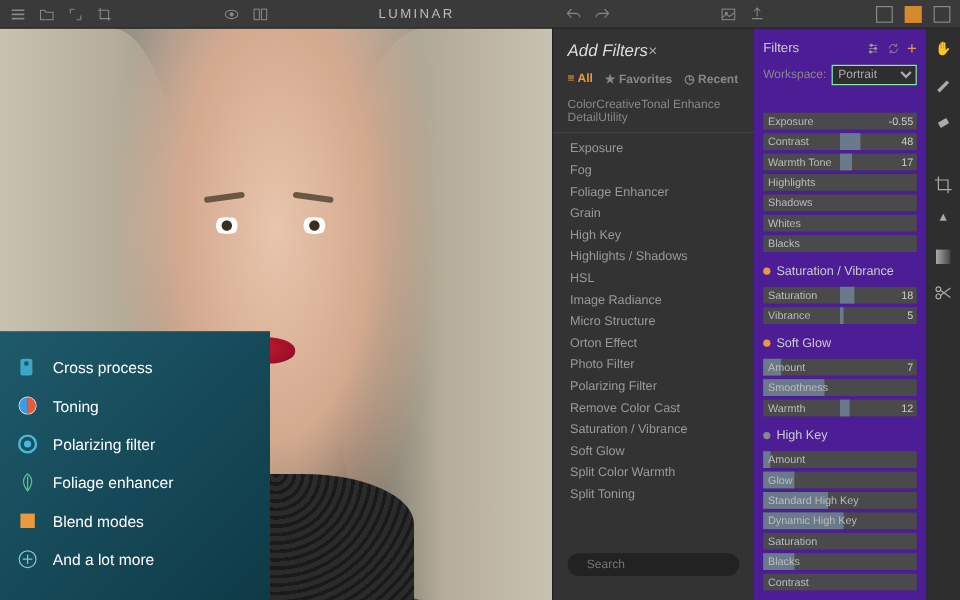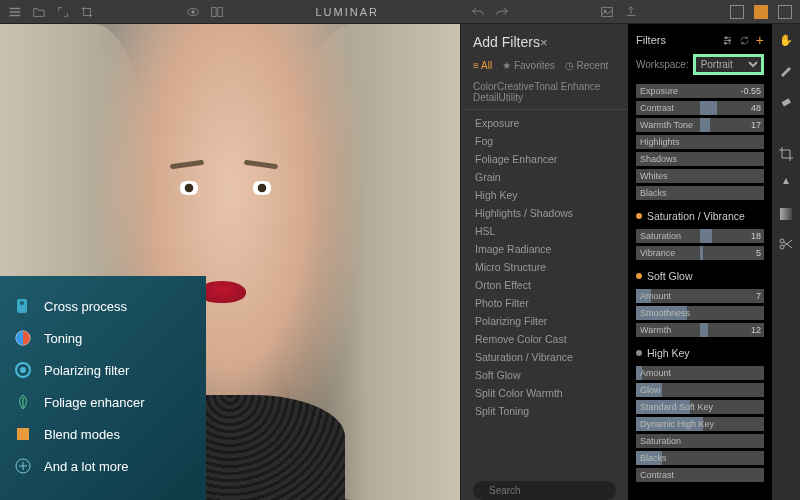--- a/index.html
+++ b/index.html
@@ -15,39 +15,39 @@
 .face { position:absolute; top:0; left:0; right:0; bottom:0; }
 .face .skin { position:absolute; left:20%; top:0; width:60%; height:100%; background:radial-gradient(ellipse at 50% 35%,#e8c5ad,#d4aa8f 40%,transparent 70%); }
 .face .hair-l { position:absolute; left:0; top:0; width:35%; height:100%; background:linear-gradient(90deg,#c9c2b0,#b5ad9a 60%,transparent); border-radius:0 50% 50% 0/0 60% 60% 0; }
 .face .hair-r { position:absolute; right:0; top:0; width:40%; height:100%; background:linear-gradient(-90deg,#c9c2b0,#b5ad9a 50%,transparent); border-radius:50% 0 0 50%/60% 0 0 60%; }
 .face .eye { position:absolute; width:28px; height:14px; background:radial-gradient(circle,#3a2f1f 25%,#fff 30%,#fff 55%,transparent 60%); border-radius:50%; top:33%; }
 .face .eye.l { left:38%; } .face .eye.r { left:54%; }
 .face .brow { position:absolute; width:34px; height:5px; background:#6b5842; border-radius:4px; top:29%; }
 .face .brow.l { left:37%; transform:rotate(-8deg);} .face .brow.r { left:53%; transform:rotate(8deg);}
 .face .lips { position:absolute; left:43%; top:54%; width:48px; height:22px; background:radial-gradient(ellipse at 50% 40%,#c1152f,#8a0f22); border-radius:50% 50% 45% 45%; }
 .face .lace { position:absolute; bottom:0; left:25%; width:50%; height:22%; background:repeating-radial-gradient(circle at 50% 0,#1a1a1a 0,#1a1a1a 3px,transparent 3px,transparent 7px),#2b2b2b; border-radius:40% 40% 0 0; }
-.promo { position:absolute; left:0; bottom:0; width:206px; background:linear-gradient(135deg,#1e5a6b,#0f3a47); padding:14px 14px 18px; }
+.promo { position:absolute; left:0; bottom:0; width:225px; background:linear-gradient(135deg,#1e5a6b,#0f3a47); padding:14px 14px 18px; }
 .promo .row { display:flex; align-items:center; gap:12px; padding:7px 0; color:#fff; font-size:13px; }
 .promo .pico { width:18px; height:18px; display:flex; align-items:center; justify-content:center; flex-shrink:0; }
 .filters-popup { width:168px; background:#333; border-left:1px solid #222; position:relative; display:flex; flex-direction:column; }
-.filters-popup .hdr { padding:10px 12px 6px; display:flex; align-items:center; }
+.filters-popup .hdr { padding:10px 12px 6px; display:flex; align-items:center;font-style:italic; }
 .filters-popup .hdr h3 { color:#ddd; font-size:14px; font-weight:400; }
-.filters-popup .tabs { display:flex; gap:10px; padding:4px 12px; font-size:10px; color:#888; }
+.filters-popup .tabs { display:flex; gap:10px; padding:4px 12px; font-size:10px; color:#888;font-weight:bold; }
 .filters-popup .tabs span.active { color:#e89a3c; }
 .filters-popup .cats { display:flex; flex-wrap:wrap; gap:0; padding:6px 12px; font-size:10px; color:#888; border-bottom:1px solid #444; }
 .filters-popup .list { flex:1; overflow-y:auto; padding:4px 0; }
 .filters-popup .list .item { padding:3px 14px; font-size:10.5px; color:#999; cursor:pointer; position:relative; }
 .filters-popup .list .item.sel { background:#484848; color:#ddd; }
 .filters-popup .list .item.sel::after { content:"+"; position:absolute; right:10px; color:#aaa; }
-.filters-popup .search { margin:8px 12px 0; background:#222; border-radius:12px; padding:4px 10px; display:flex; align-items:center; gap:6px; }
+.filters-popup .search { margin:8px 12px 20px; background:#222; border-radius:12px; padding:4px 10px; display:flex; align-items:center; gap:6px; }
 .filters-popup .search input { background:none; border:none; color:#aaa; font-size:10px; flex:1; outline:none; }
-.right-panel { width:144px; background:#000000; overflow-y:auto; padding:6px 8px; }
+.right-panel { width:144px; background:#4c1d95; overflow-y:auto; padding:6px 8px; }
 .right-panel .phdr { display:flex; justify-content:space-between; align-items:center; color:#ccc; font-size:11px; padding:2px 0 6px; }
-.right-panel .ws { display:flex; align-items:center; gap:4px; font-size:10px; color:#888; margin-bottom:8px; }
-.right-panel .ws select { background:#2e2e2e; border:3px solid #86efac; color:#aaa; font-size:10px; flex:1; padding:1px; }
+.right-panel .ws { display:flex; align-items:center; gap:4px; font-size:10px; color:#888; margin-bottom:22px; }
+.right-panel .ws select { background:#2e2e2e; border:1px solid #86efac; color:#aaa; font-size:10px; flex:1; padding:1px; }
 .slider-row { display:flex; align-items:center; height:15px; margin-bottom:2px; position:relative; }
 .slider-row .track { flex:1; height:14px; background:#4a4a4a; position:relative; }
 .slider-row .fill { position:absolute; top:0; height:100%; background:#6a7a8a; }
 .slider-row .lbl { position:absolute; left:4px; font-size:9px; color:#bbb; z-index:2; }
 .slider-row .val { position:absolute; right:3px; font-size:9px; color:#ccc; z-index:2; }
 .section-title { display:flex; align-items:center; gap:5px; color:#ccc; font-size:10.5px; margin:10px 0 6px; }
 .section-title .dot { width:6px; height:6px; border-radius:50%; background:#e89a3c; }
 .section-title.grey .dot { background:#888; }
 .toolstrip { width:28px; background:#2e2e2e; display:flex; flex-direction:column; align-items:center; gap:14px; padding-top:8px; }
 .toolstrip .t { width:16px; height:16px; cursor:pointer; display:flex; align-items:center; justify-content:center; }
@@ -349,21 +349,21 @@
           <div class="track">
             <div class="fill" style="left:0%;width:20%"></div>
           </div>
           <span class="lbl">Glow</span>
           <span class="val"></span>
         </div>
         <div class="slider-row">
           <div class="track">
             <div class="fill" style="left:0%;width:42%"></div>
           </div>
-          <span class="lbl">Standard Soft Key</span>
+          <span class="lbl">Standard High Key</span>
           <span class="val"></span>
         </div>
         <div class="slider-row">
           <div class="track">
             <div class="fill" style="left:0%;width:52%"></div>
           </div>
           <span class="lbl">Dynamic High Key</span>
           <span class="val"></span>
         </div>
         <div class="slider-row">

